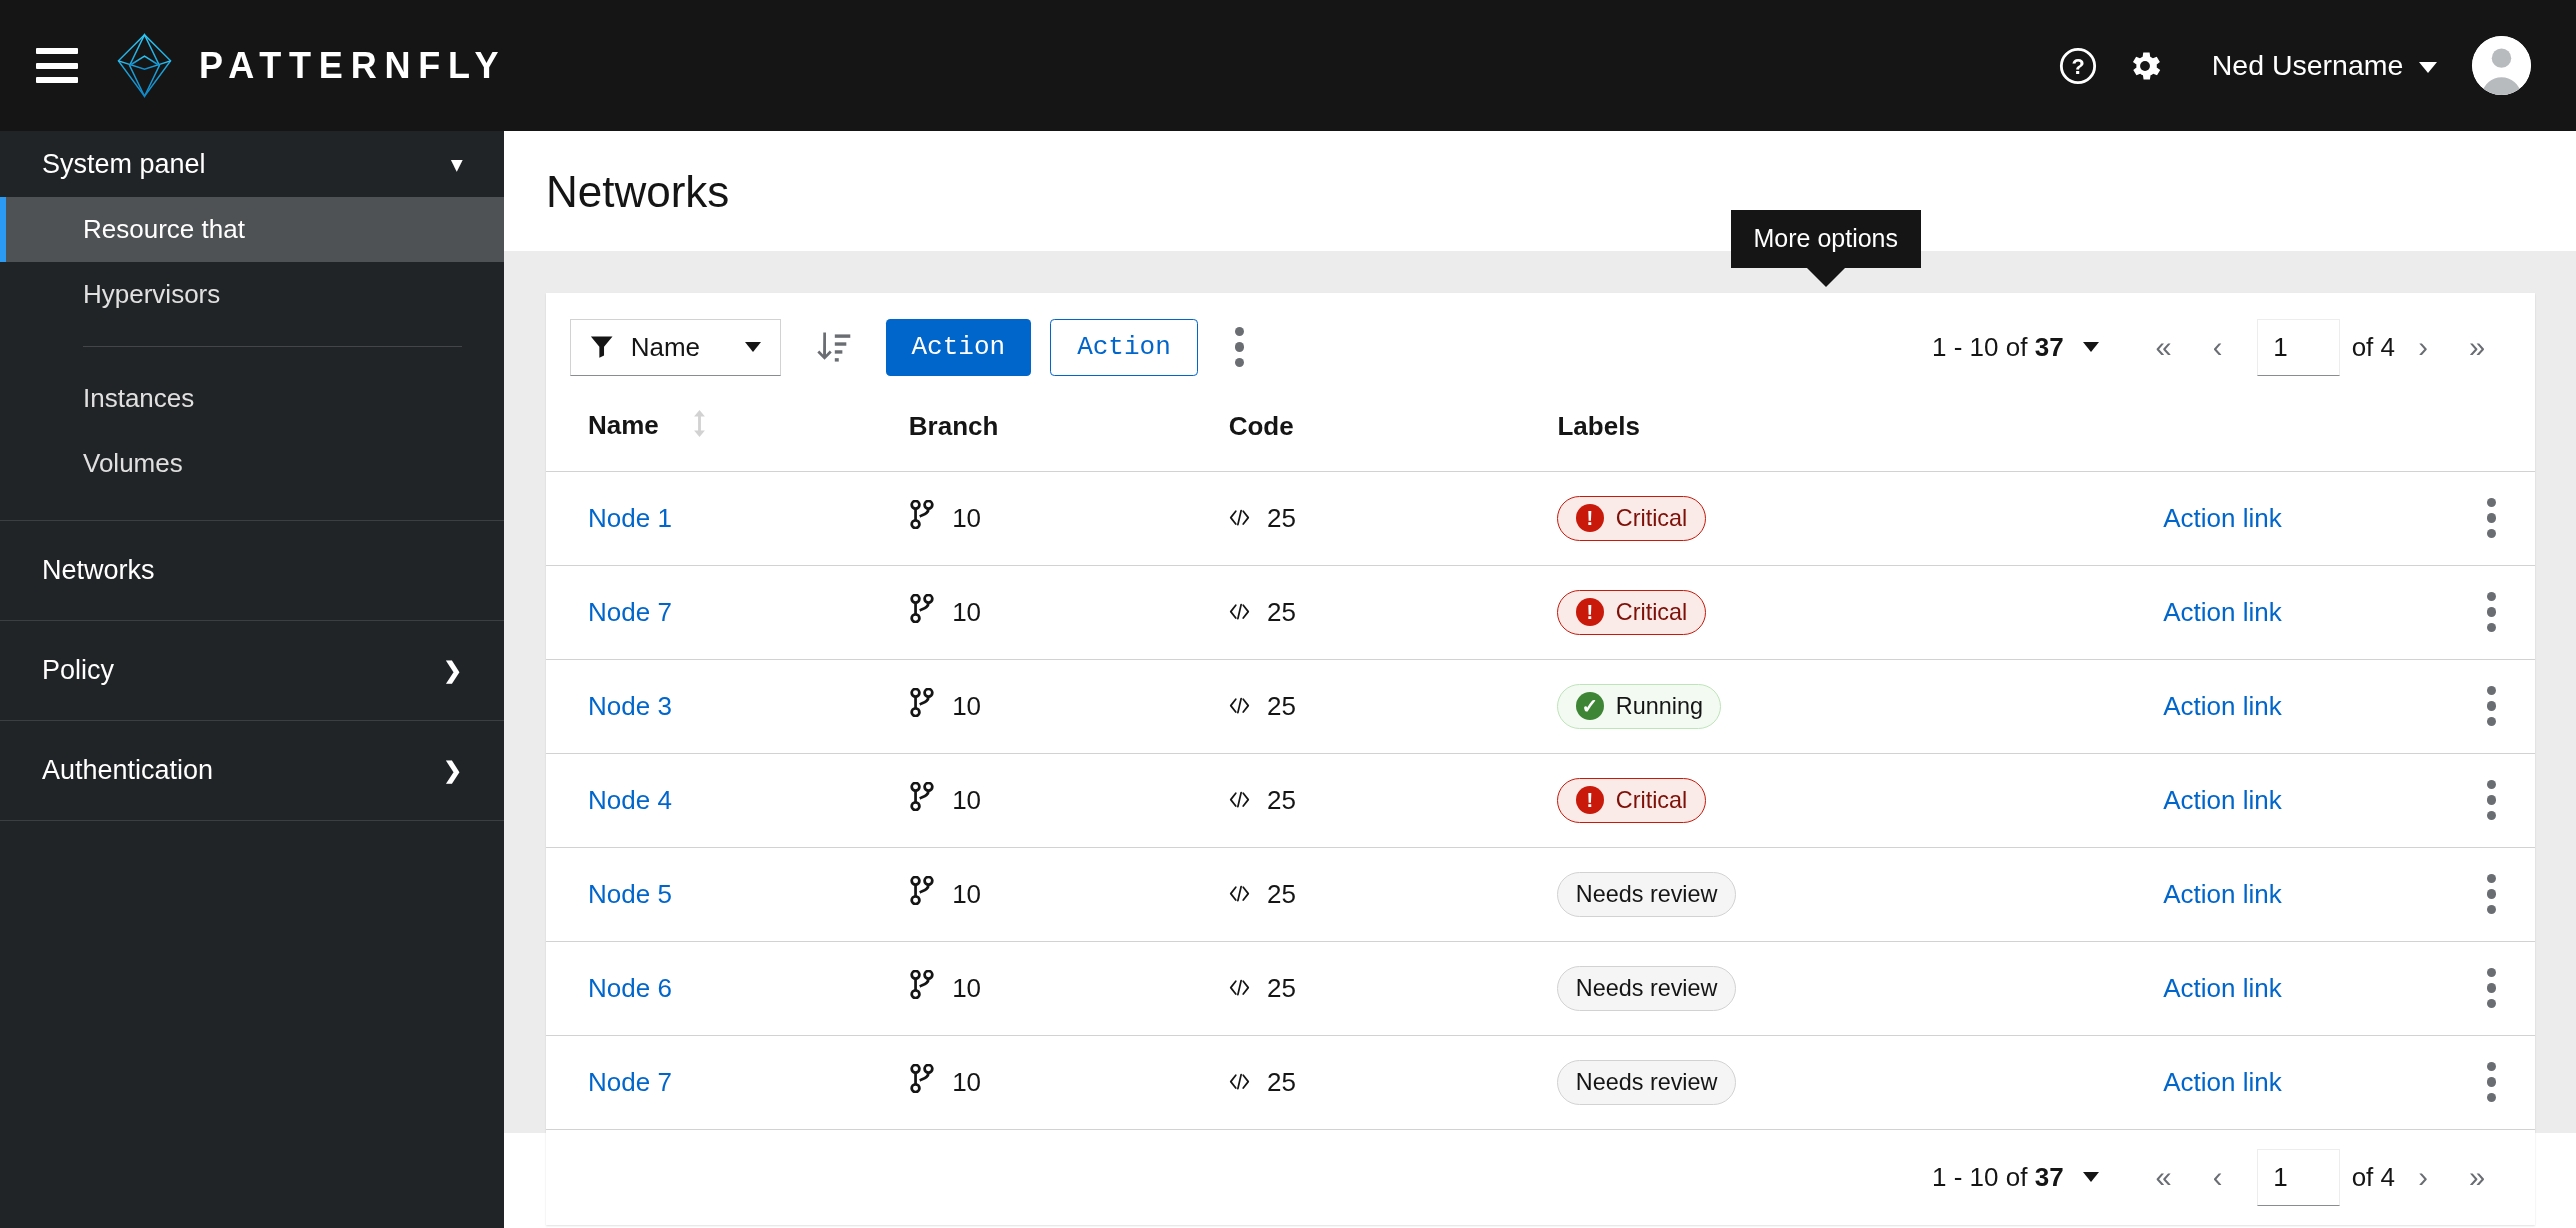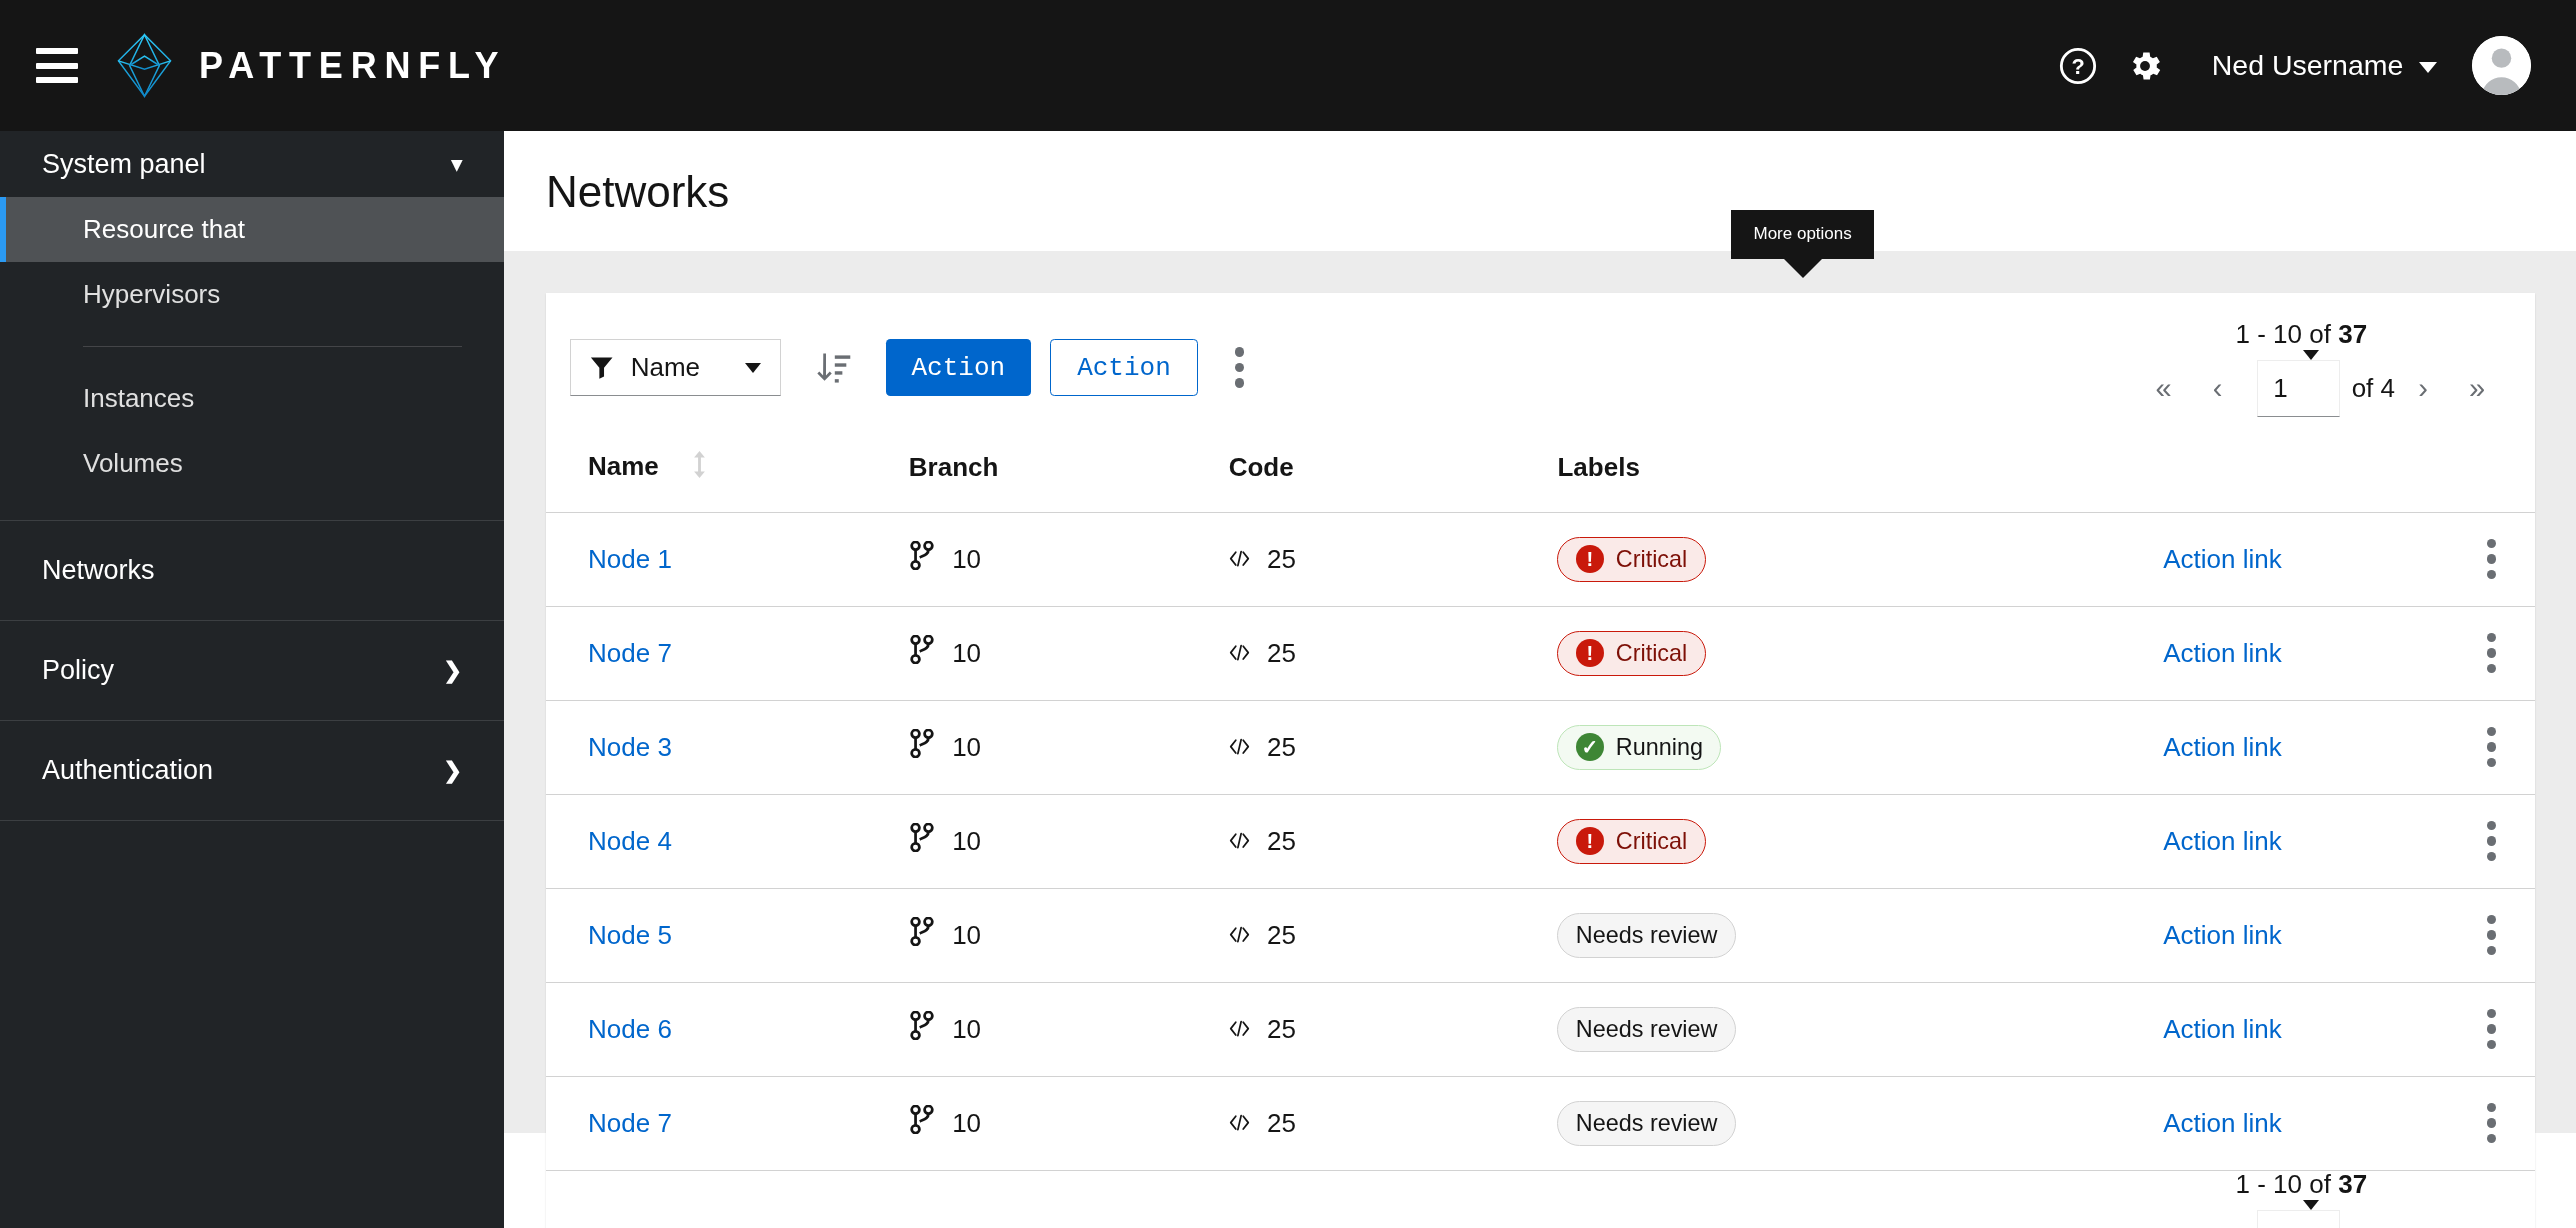--- a/index.html
+++ b/index.html
@@ -151,35 +151,35 @@
     width: 55px; height: 57px; margin-left: 14px;
     display: flex; flex-direction: column; align-items: center; justify-content: center;
     gap: 6px; cursor: pointer;
   }
   .kebab-btn i { display: block; width: 9.5px; height: 9.5px; border-radius: 50%; background: #6a6e73; }
 
   .tooltip {
     position: absolute;
     left: 1185px; top: -83px;
     background: #151515; color: #ffffff;
-    font-size: 17px; padding: 14.7px 22.5px;
+    font-size: 25px; padding: 14.7px 22.5px;
     white-space: nowrap; z-index: 40;
   }
   .tooltip::after {
     content: ""; position: absolute;
     left: 50%; transform: translateX(-50%);
     bottom: -19px; width: 0; height: 0;
     border-left: 19px solid transparent;
     border-right: 19px solid transparent;
     border-top: 19px solid #151515;
   }
 
   
   .pagination {
-    margin-left: auto; display: flex; align-items: center; gap: 0; flex-direction: column;
+    margin-left: auto; display: flex; align-items: center; gap: 0;
   }
   .pg-count { font-size: 26px; color: #151515; white-space: nowrap; }
   .pg-count b { font-weight: 700; }
   .pg-count-caret {
     width: 0; height: 0; margin-left: 19px;
     border-left: 8.7px solid transparent; border-right: 8.7px solid transparent;
     border-top: 10.4px solid #151515; cursor: pointer;
   }
   .pg-nav { display: flex; align-items: center; margin-left: 38px; gap: 0; }
   .pg-btn {

